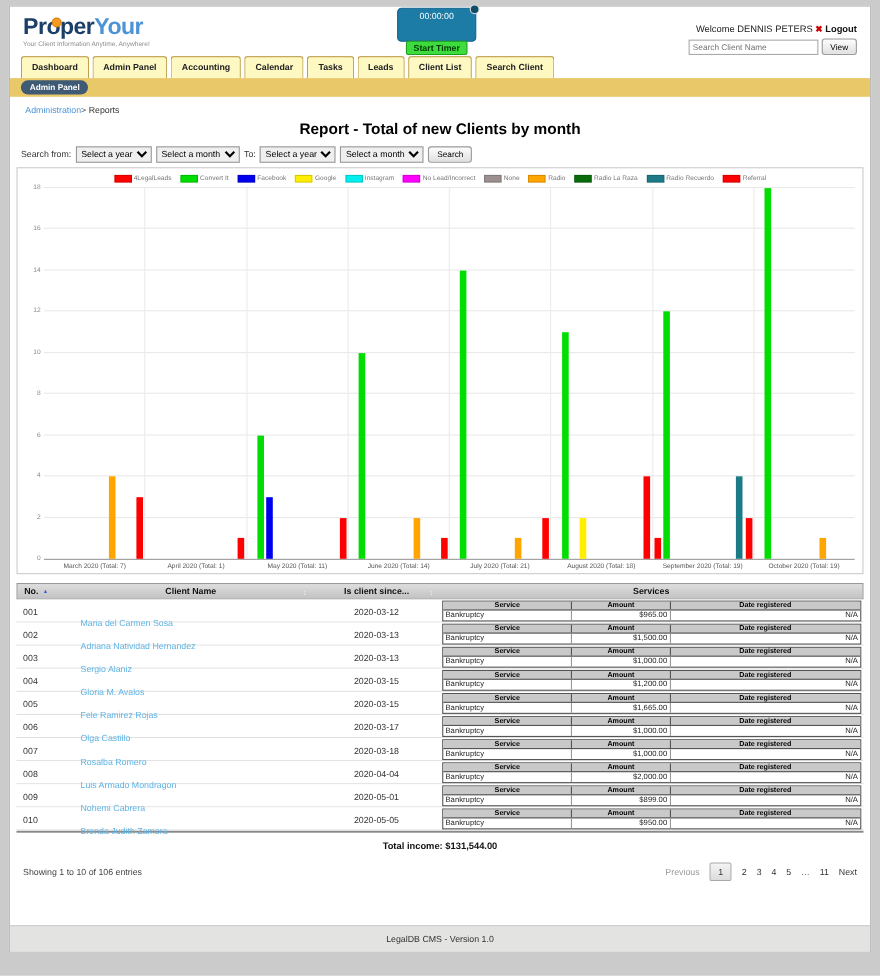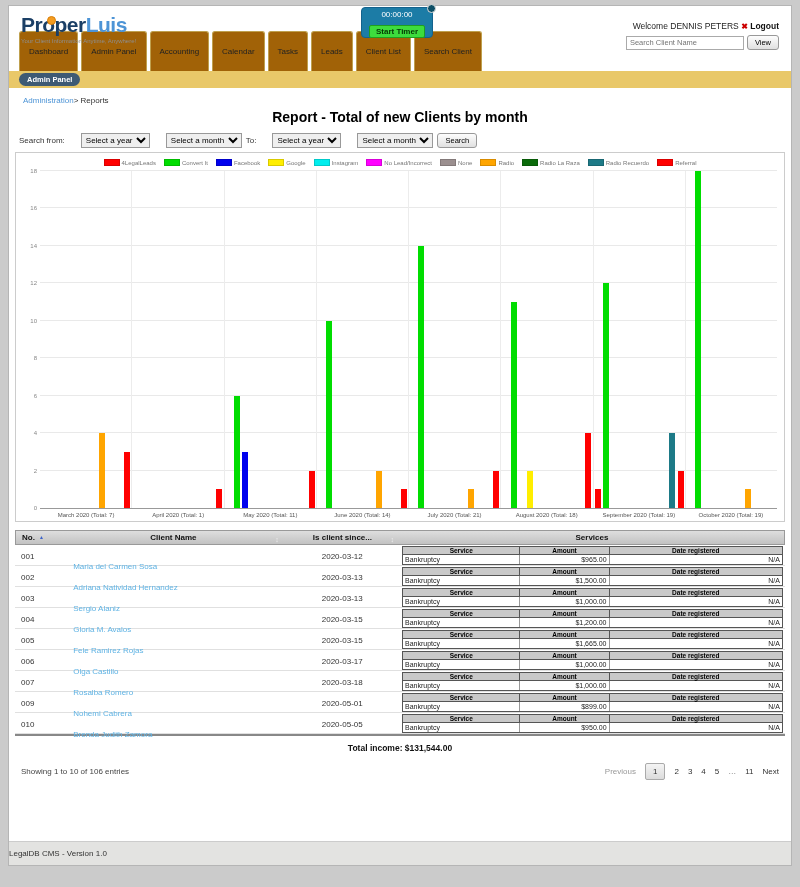--- a/index.html
+++ b/index.html
@@ -12,43 +12,43 @@
   .hdr { position:relative; height:48px; }
   .logo { position:absolute; left:12px; top:7px; }
   .logo-text { font-size:21px; font-weight:bold; letter-spacing:-0.5px; position:relative; }
   .logo-proper { color:#1b3f66; }
   .logo-file { color:#4d94d6; }
   .logo-clock { position:absolute; left:26px; top:3px; width:9px; height:9px; background:#f49c20; border:1px solid #d87f0a; border-radius:50%; }
   .tagline { font-size:6px; color:#8e8e8e; margin-top:1px; }
 
   .timer { position:absolute; left:352px; top:1px; width:72px; height:31px; background:#1c7ca6; border:1px solid #14628d; border-radius:4px; text-align:center; }
   .timer-time { color:#fff; font-size:8px; padding-top:2px; }
-  .timer-btn { display:inline-block; background:#3ddc3d; border:1px solid #1f9e1f; color:#053905; font-size:8px; font-weight:bold; border-radius:2px; padding:1px 6px; margin-top:6px; cursor:pointer; }
+  .timer-btn { display:inline-block; background:#3ddc3d; border:1px solid #1f9e1f; color:#053905; font-size:8px; font-weight:bold; border-radius:2px; padding:1px 6px; margin-top:18px; cursor:pointer; }
   .timer-clock { position:absolute; right:-4px; top:-4px; width:9px; height:9px; background:#0d4f66; border:1px solid #ddd; border-radius:50%; }
 
   .welcome { position:absolute; right:12px; top:15px; font-size:8.5px; color:#222; }
   .logout-x { color:#cc0000; font-weight:bold; font-size:8px; }
   .logout { font-weight:bold; color:#111; cursor:pointer; }
   .search-row { position:absolute; right:12px; top:29px; display:flex; gap:3px; align-items:center; }
   .client-search { width:118px; height:14px; font-size:7.5px; border:1px solid #aaa; padding:1px 3px; font-family:"Liberation Sans",sans-serif; }
   .mini-btn { font-size:7.5px; padding:2px 7px; border:1px solid #999; border-radius:3px; background:linear-gradient(#fdfdfd,#e0e0e0); cursor:pointer; font-family:"Liberation Sans",sans-serif; }
 
   
   .tabs { margin-left:10px; height:17px; display:flex; gap:3px; align-items:flex-end; }
-  .tab { background:#a16207; border:1px solid #bfa04e; border-bottom:none; border-radius:3px 3px 0 0; font-size:8px; font-weight:normal; color:#222; padding:15px 9px; cursor:pointer; white-space:nowrap; }
+  .tab { background:#fef9c3; border:1px solid #bfa04e; border-bottom:none; border-radius:3px 3px 0 0; font-size:8px; font-weight:bold; color:#222; padding:5px 9px; cursor:pointer; white-space:nowrap; }
   .yellowbar { background:#e9c869; height:17px; display:flex; align-items:center; }
   .pill { margin-left:10px; background:#3e5a74; color:#fff; font-size:7.5px; font-weight:bold; border-radius:7px; padding:2px 8px; cursor:pointer; }
 
   .breadcrumb { margin:8px 14px 0; font-size:8px; }
   .bc-parent { color:#4d94d6; cursor:pointer; }
   .bc-rest { color:#333; }
   .title { text-align:center; font-size:14px; font-weight:bold; color:#000; margin-top:4px; }
 
   .filters { margin:8px 10px 4px; font-size:8px; color:#333; display:flex; align-items:center; gap:4px; }
-  .filters select { font-size:8px; height:15px; border:1px solid #999; font-family:"Liberation Sans",sans-serif;margin-left:12px; }
+  .filters select { font-size:8px; height:15px; border:1px solid #999; font-family:"Liberation Sans",sans-serif; }
 
   
   .chart-card { margin:4px 6px; border:1px solid #ccc; background:#fff; padding:6px 4px 3px; }
   .legend { display:flex; justify-content:center; gap:8px; margin-bottom:5px; }
   .legend-item { display:flex; align-items:center; gap:2px; }
   .legend-swatch { width:16px; height:7px; display:inline-block; border:1px solid rgba(0,0,0,0.15); }
   .legend-label { font-size:6px; color:#777; }
   .plot-wrap { margin-left:20px; margin-right:3px; }
   .plot { position:relative; height:338px; border-bottom:1px solid #999; }
   .gridline { position:absolute; left:0; right:0; height:1px; background:#e9e9e9; }
@@ -86,31 +86,31 @@
 
   .list-footer { display:flex; justify-content:space-between; align-items:center; margin:10px 12px 0; font-size:8px; }
   .showing { color:#444; }
   .pager { display:flex; align-items:center; gap:9px; }
   .page-prev { color:#999; cursor:default;padding-left:32px; }
   .page-num { color:#333; cursor:pointer; }
   .page-num.active { border:1px solid #aaa; background:linear-gradient(#f4f4f4,#dcdcdc); padding:3px 7px; border-radius:2px; }
   .page-ellipsis { color:#666; cursor:default; }
   .page-next { color:#333; cursor:pointer; }
 
-  .footer { position:absolute; bottom:0; left:0; right:0; background:#e3e3e1; border-top:1px solid #ccc; font-size:8px; color:#333; padding:7px 0; }
+  .footer { position:absolute; bottom:0; left:0; right:0; background:#e3e3e1; border-top:1px solid #ccc; text-align:center; font-size:8px; color:#333; padding:7px 0; }
 </style>
 </head>
 <body>
 
 <div class="card">
 
   <div class="hdr">
     <div class="logo">
       <div class="logo-text">
-        <span class="logo-proper">Proper</span><span class="logo-file">Luis</span>
+        <span class="logo-proper">Proper</span><span class="logo-file">Your</span>
         <span class="logo-clock"></span>
       </div>
       <div class="tagline">Your Client Information Anytime, Anywhere!</div>
     </div>
 
     <div class="timer">
       <div class="timer-time">00:00:00</div>
       <span class="timer-btn">Start Timer</span>
       <span class="timer-clock"></span>
     </div>
@@ -529,20 +529,39 @@
               </div>
               <div class="sub-vals">
                 <div class="sub-td sub-c0 sub-v0">Bankruptcy</div>
                 <div class="sub-td sub-c1 sub-v1">$1,000.00</div>
                 <div class="sub-td sub-c2 sub-v2">N/A</div>
               </div>
             </div>
           </div>
         </div>
         <div class="trow">
+          <div class="td-no">008</div>
+          <div class="td-name">Luis Armado Mondragon</div>
+          <div class="td-since">2020-04-04</div>
+          <div class="td-services">
+            <div class="subtable">
+              <div class="sub-head">
+                <div class="sub-th sub-c0">Service</div>
+                <div class="sub-th sub-c1">Amount</div>
+                <div class="sub-th sub-c2">Date registered</div>
+              </div>
+              <div class="sub-vals">
+                <div class="sub-td sub-c0 sub-v0">Bankruptcy</div>
+                <div class="sub-td sub-c1 sub-v1">$2,000.00</div>
+                <div class="sub-td sub-c2 sub-v2">N/A</div>
+              </div>
+            </div>
+          </div>
+        </div>
+        <div class="trow">
           <div class="td-no">009</div>
           <div class="td-name">Nohemi Cabrera</div>
           <div class="td-since">2020-05-01</div>
           <div class="td-services">
             <div class="subtable">
               <div class="sub-head">
                 <div class="sub-th sub-c0">Service</div>
                 <div class="sub-th sub-c1">Amount</div>
                 <div class="sub-th sub-c2">Date registered</div>
               </div>

